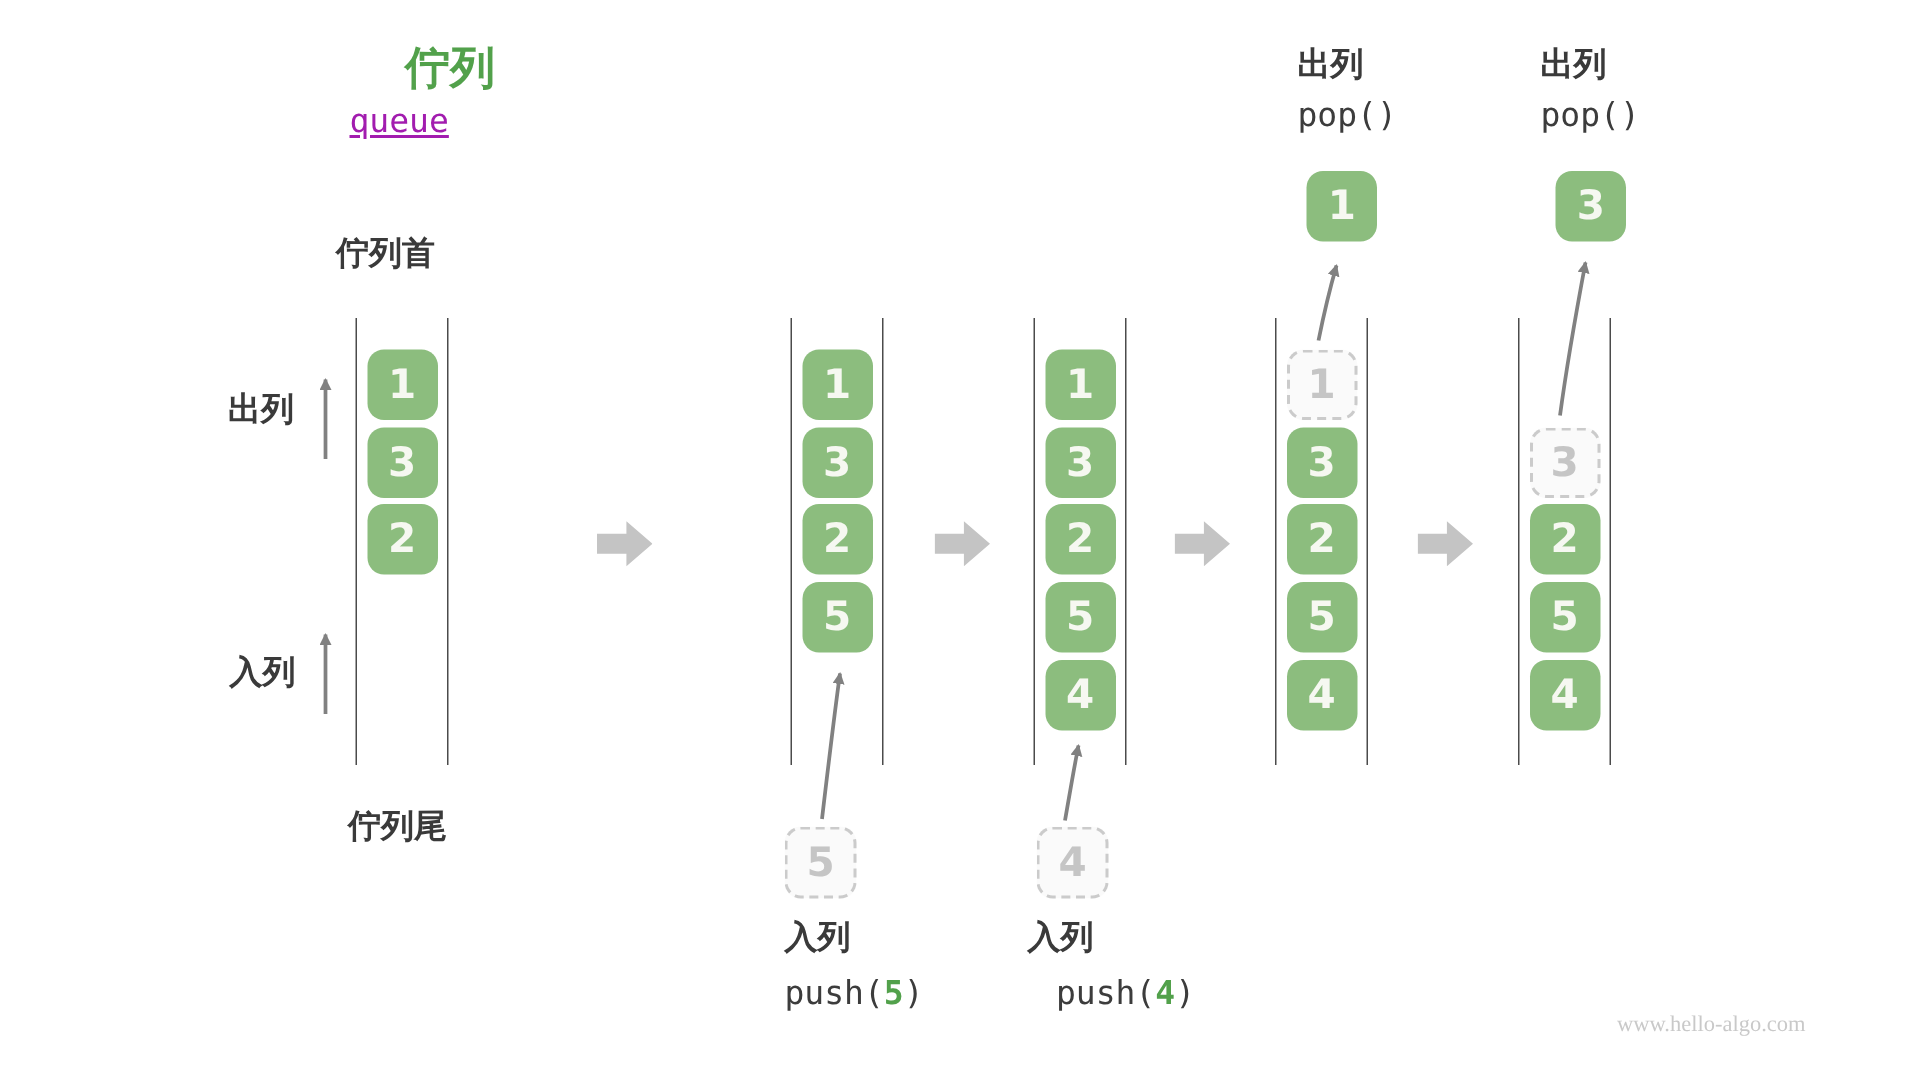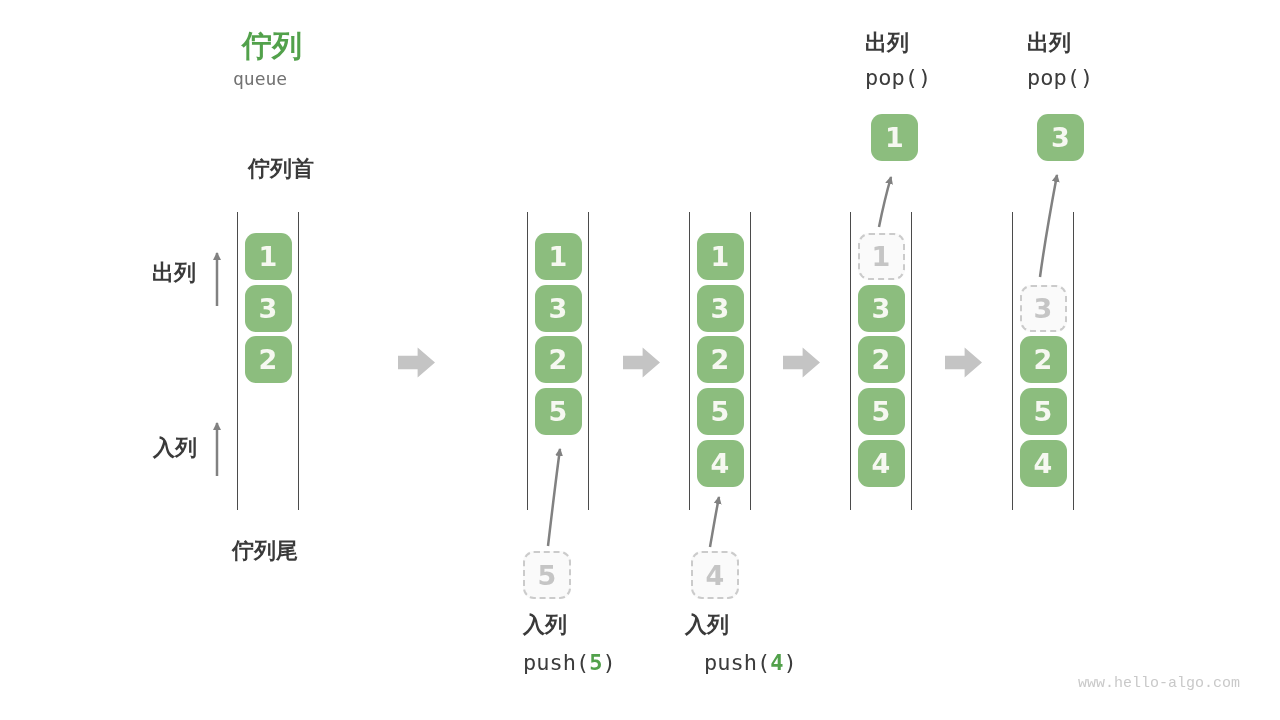--- a/index.html
+++ b/index.html
@@ -3,22 +3,22 @@
 <meta charset="utf-8">
 <style>
   html,body{margin:0;padding:0;background:#ffffff;}
   .stage{
     position:relative;width:1280px;height:720px;background:#ffffff;overflow:hidden;
     font-family:"Liberation Sans","DejaVu Sans",sans-serif;color:#3c3c3c;
   }
   .abs{position:absolute;white-space:nowrap;}
   .cjk{font-weight:700;color:#3a3a3a;font-size:22px;line-height:1.2;}
   .mono{font-family:"DejaVu Sans Mono","Liberation Mono",monospace;color:#3c3c3c;font-size:22px;line-height:1.25;}
-  .title-zh{font-size:30px;font-weight:700;color:#52a14b;line-height:1.1;}
-  .title-en{font-size:18px;color:#737373;}
+  .title-zh{font-size:30px;font-weight:700;color:#52a14b;line-height:1.1;margin-left:28px;}
+  .title-en{font-size:22px;color:#a21caf;text-decoration:underline;}
   .column{
     position:absolute;
     border-left:1.5px solid #4b4b4b;
     border-right:1.5px solid #4b4b4b;
     box-sizing:border-box;
   }
   .qbox{
     position:absolute;width:47px;height:47px;border-radius:11px;
     background:#8cbd7e;color:#f6f8f1;
     display:flex;align-items:center;justify-content:center;
@@ -33,32 +33,32 @@
     position:absolute;width:48px;height:48px;border-radius:11px;
     display:flex;align-items:center;justify-content:center;
     font-family:"DejaVu Sans","Liberation Sans",sans-serif;
     font-size:27px;font-weight:700;
   }
   .step-arrow{
     position:absolute;width:37px;height:35px;background:#c4c4c4;
     clip-path:polygon(0% 31%,53% 31%,53% 7%,100% 50%,53% 93%,53% 69%,0% 69%);
   }
   .green-num{color:#52a14b;font-weight:700;}
-  .watermark{font-family:Liberation Mono, monospace;font-size:15px;color:#c9c9c9;}
+  .watermark{font-family:Liberation Serif, serif;font-size:15px;color:#c9c9c9;}
   svg.arrows{position:absolute;left:0;top:0;pointer-events:none;}
 </style>
 </head>
 <body>
 
 <div class="stage">
 
   <div class="abs title-zh" style="left:242px;top:29px">佇列</div>
   <div class="abs mono title-en" style="left:233px;top:68px">queue</div>
 
-  <div class="abs cjk" style="left:248px;top:156px">佇列首</div>
+  <div class="abs cjk" style="left:224px;top:156px">佇列首</div>
   <div class="abs cjk" style="left:232px;top:538px">佇列尾</div>
   <div class="abs cjk" style="left:152px;top:260px">出列</div>
   <div class="abs cjk" style="left:153px;top:435px">入列</div>
 
   <div id="columns">
       <div class="column" style="left: 237px; top: 212px; width: 62px; height: 298px;"></div>
       <div class="qbox" style="left: 244.5px; top: 233px;">1</div>
       <div class="qbox" style="left: 244.5px; top: 285px;">3</div>
       <div class="qbox" style="left: 244.5px; top: 336px;">2</div>
       <div class="column" style="left: 527px; top: 212px; width: 62px; height: 298px;"></div>

